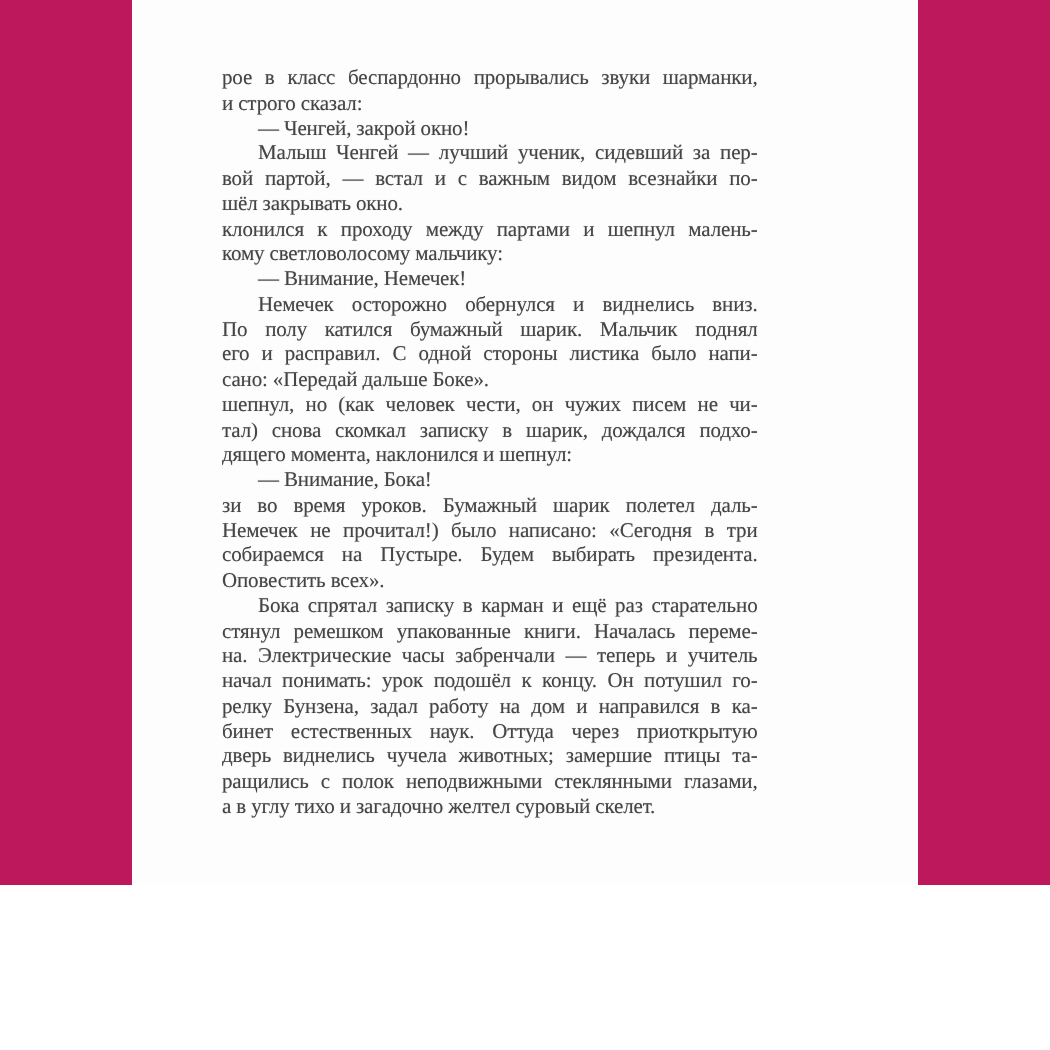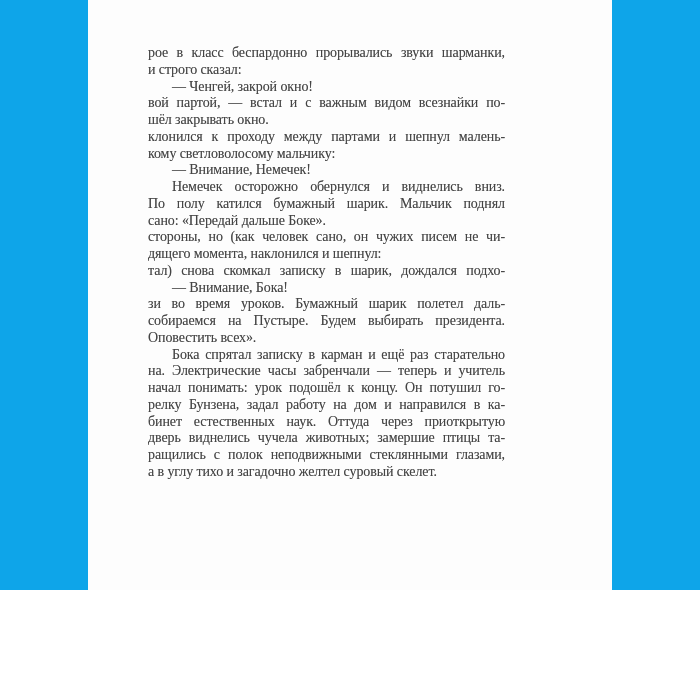--- a/index.html
+++ b/index.html
@@ -4,21 +4,21 @@
 <style>
   * { margin: 0; padding: 0; box-sizing: border-box; }
   html, body {
     width: 700px; height: 700px;
     background: #ffffff;
     font-family: "Liberation Serif", "DejaVu Serif", serif;
   }
   .canvas {
     position: relative;
     width: 700px; height: 590px;
-    background: #0ea5e9;
+    background: #be185d;
     overflow: hidden;
   }
   
   .page {
     position: absolute;
     left: 88px; top: 0;
     width: 524px; height: 700px;
     background: #fdfdfd;
   }
   .text-block {
@@ -57,36 +57,40 @@
 </style>
 </head>
 <body>
 
 <div class="canvas">
   <div class="page">
     <div class="text-block" id="text-block">
         <div class="line">рое в класс беспардонно прорывались звуки шарманки,</div>
         <div class="line left">и строго сказал:</div>
         <div class="line indent left">— Ченгей, закрой окно!</div>
+        <div class="line indent">Малыш Ченгей — лучший ученик, сидевший за пер-</div>
         <div class="line">вой партой, — встал и с важным видом всезнайки по-</div>
         <div class="line left">шёл закрывать окно.</div>
         <div class="line">клонился к проходу между партами и шепнул малень-</div>
         <div class="line left">кому светловолосому мальчику:</div>
         <div class="line indent left">— Внимание, Немечек!</div>
         <div class="line indent">Немечек осторожно обернулся и виднелись вниз.</div>
         <div class="line">По полу катился бумажный шарик. Мальчик поднял</div>
+        <div class="line">его и расправил. С одной стороны листика было напи-</div>
         <div class="line left">сано: «Передай дальше Боке».</div>
-        <div class="line">стороны, но (как человек сано, он чужих писем не чи-</div>
+        <div class="line">шепнул, но (как человек чести, он чужих писем не чи-</div>
+        <div class="line">тал) снова скомкал записку в шарик, дождался подхо-</div>
         <div class="line left">дящего момента, наклонился и шепнул:</div>
-        <div class="line">тал) снова скомкал записку в шарик, дождался подхо-</div>
         <div class="line indent left">— Внимание, Бока!</div>
         <div class="line">зи во время уроков. Бумажный шарик полетел даль-</div>
+        <div class="line">Немечек не прочитал!) было написано: «Сегодня в три</div>
         <div class="line">собираемся на Пустыре. Будем выбирать президента.</div>
         <div class="line left">Оповестить всех».</div>
         <div class="line indent">Бока спрятал записку в карман и ещё раз старательно</div>
+        <div class="line">стянул ремешком упакованные книги. Началась переме-</div>
         <div class="line">на. Электрические часы забренчали — теперь и учитель</div>
         <div class="line">начал понимать: урок подошёл к концу. Он потушил го-</div>
         <div class="line">релку Бунзена, задал работу на дом и направился в ка-</div>
         <div class="line">бинет естественных наук. Оттуда через приоткрытую</div>
         <div class="line">дверь виднелись чучела животных; замершие птицы та-</div>
         <div class="line">ращились с полок неподвижными стеклянными глазами,</div>
         <div class="line left">а в углу тихо и загадочно желтел суровый скелет.</div>
       </div>
     <div class="page-number">7</div>
   </div>

